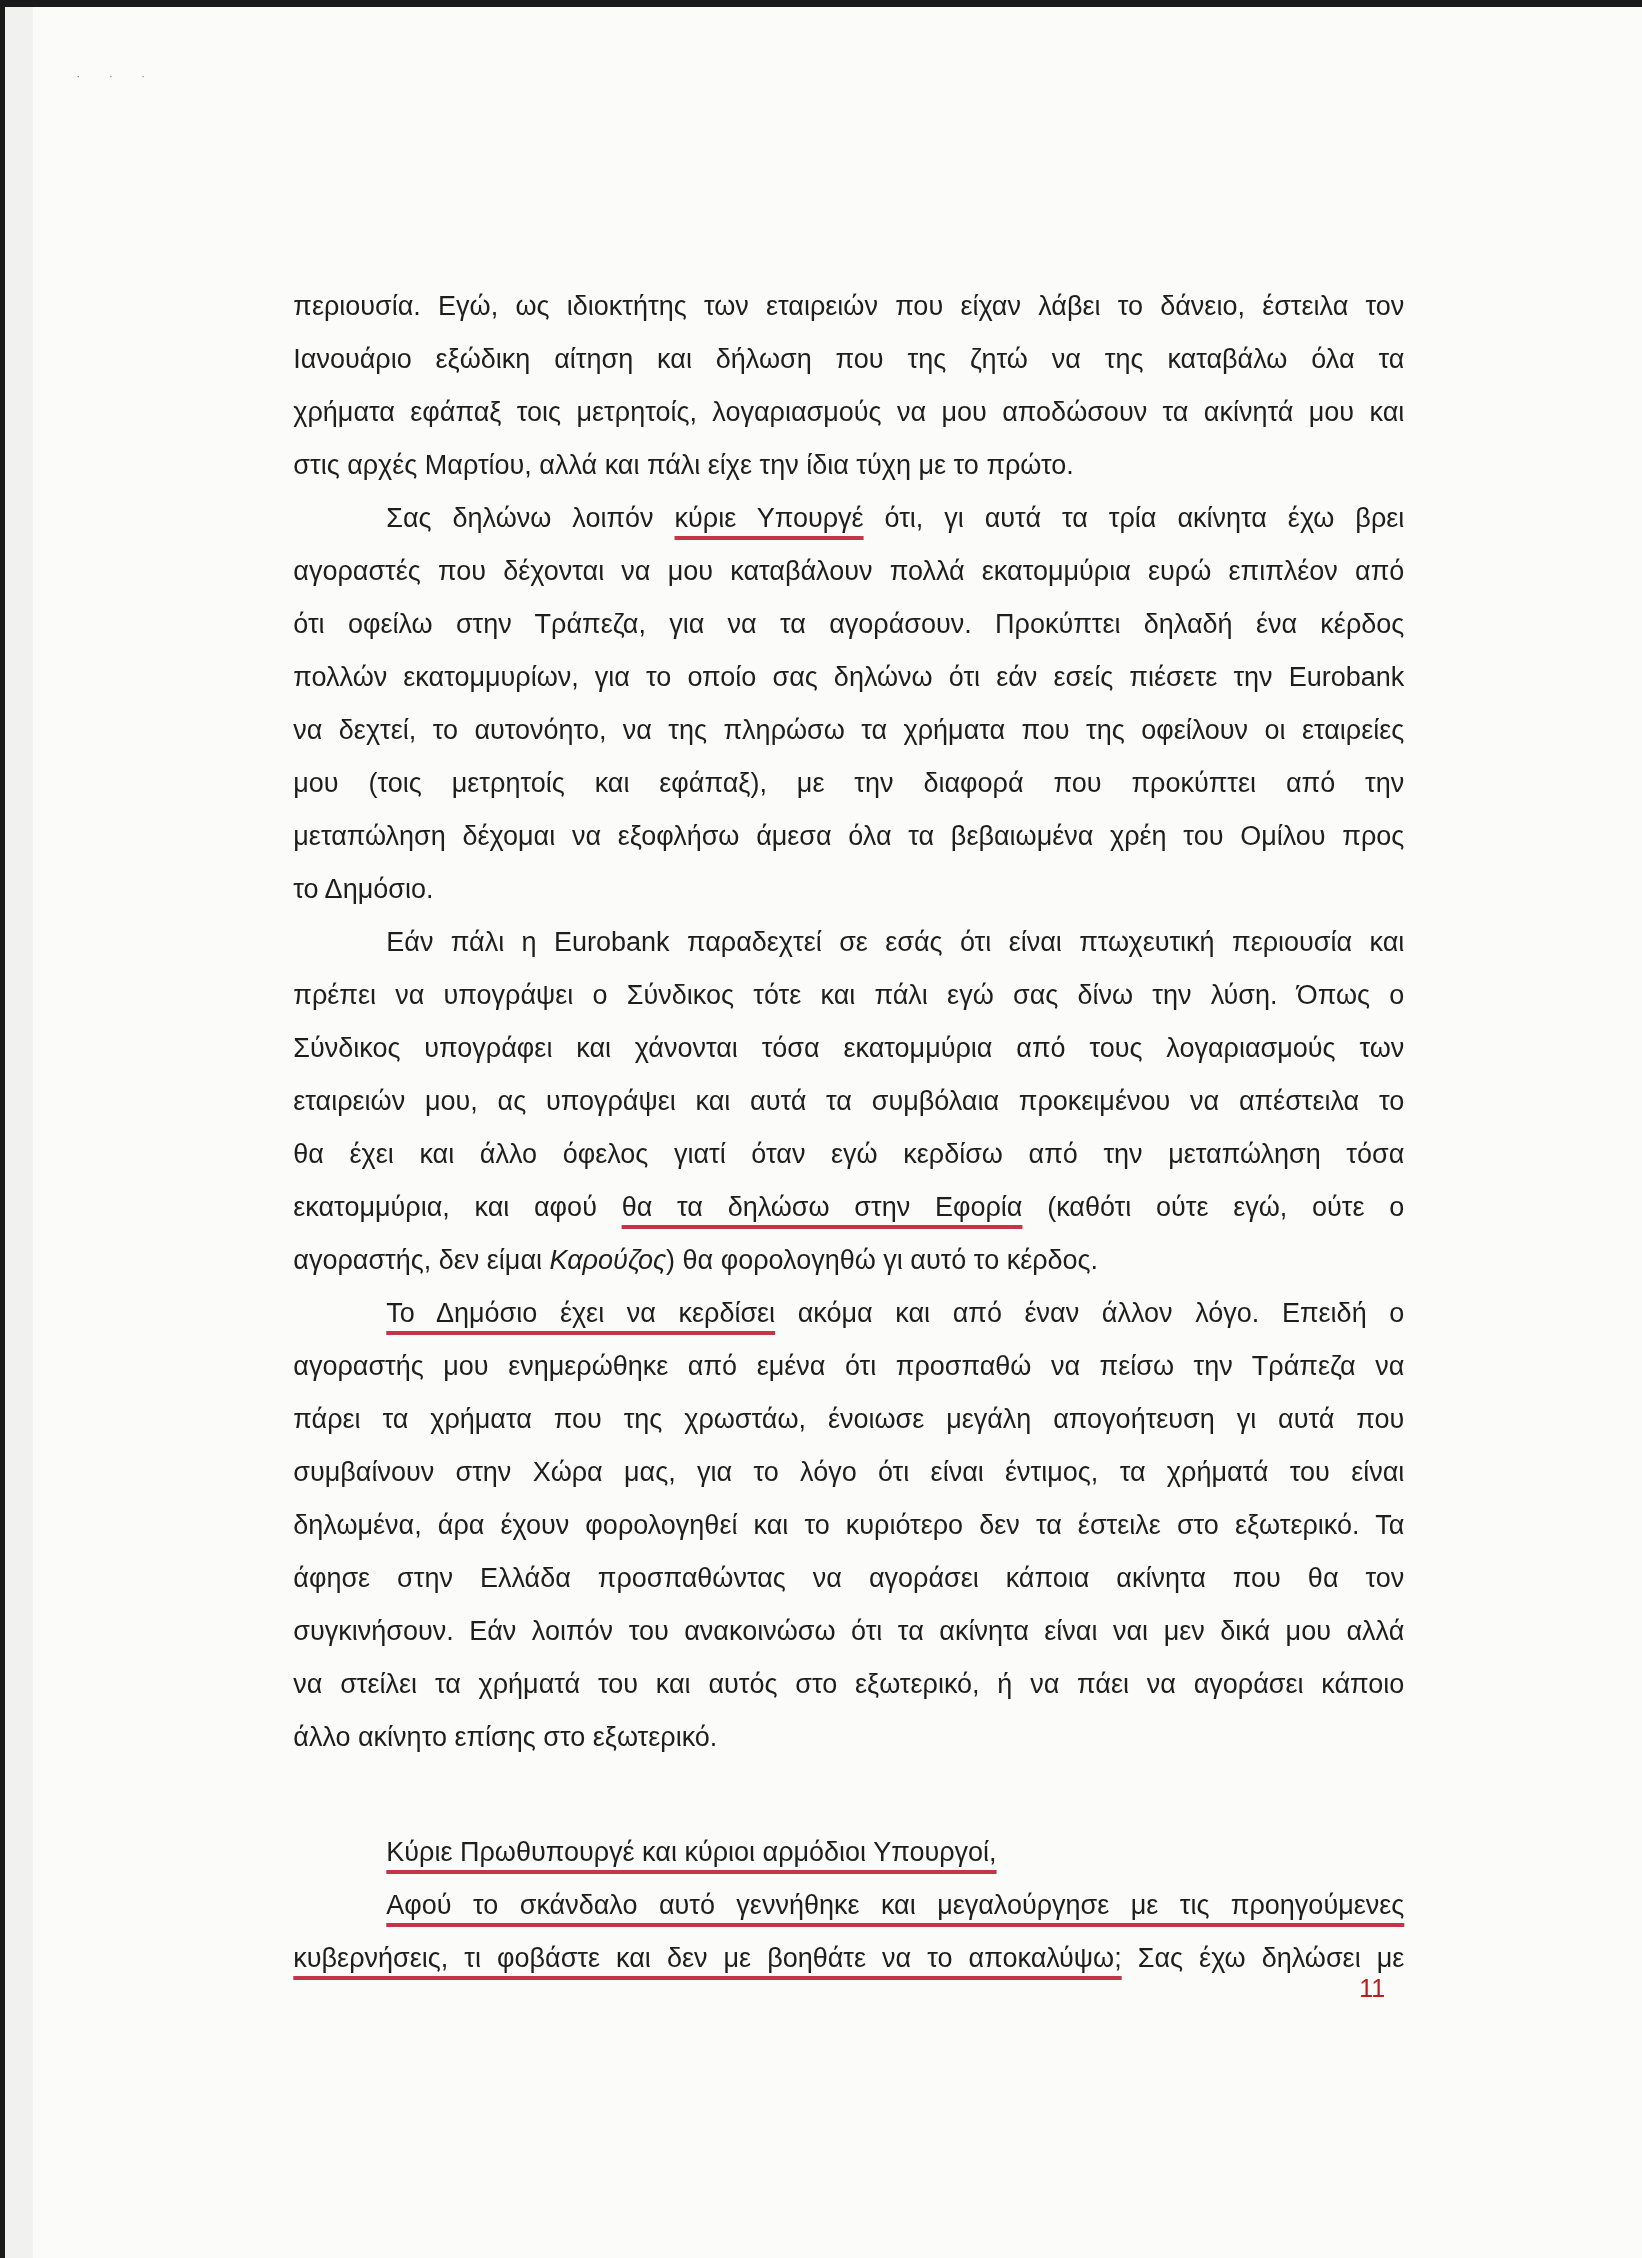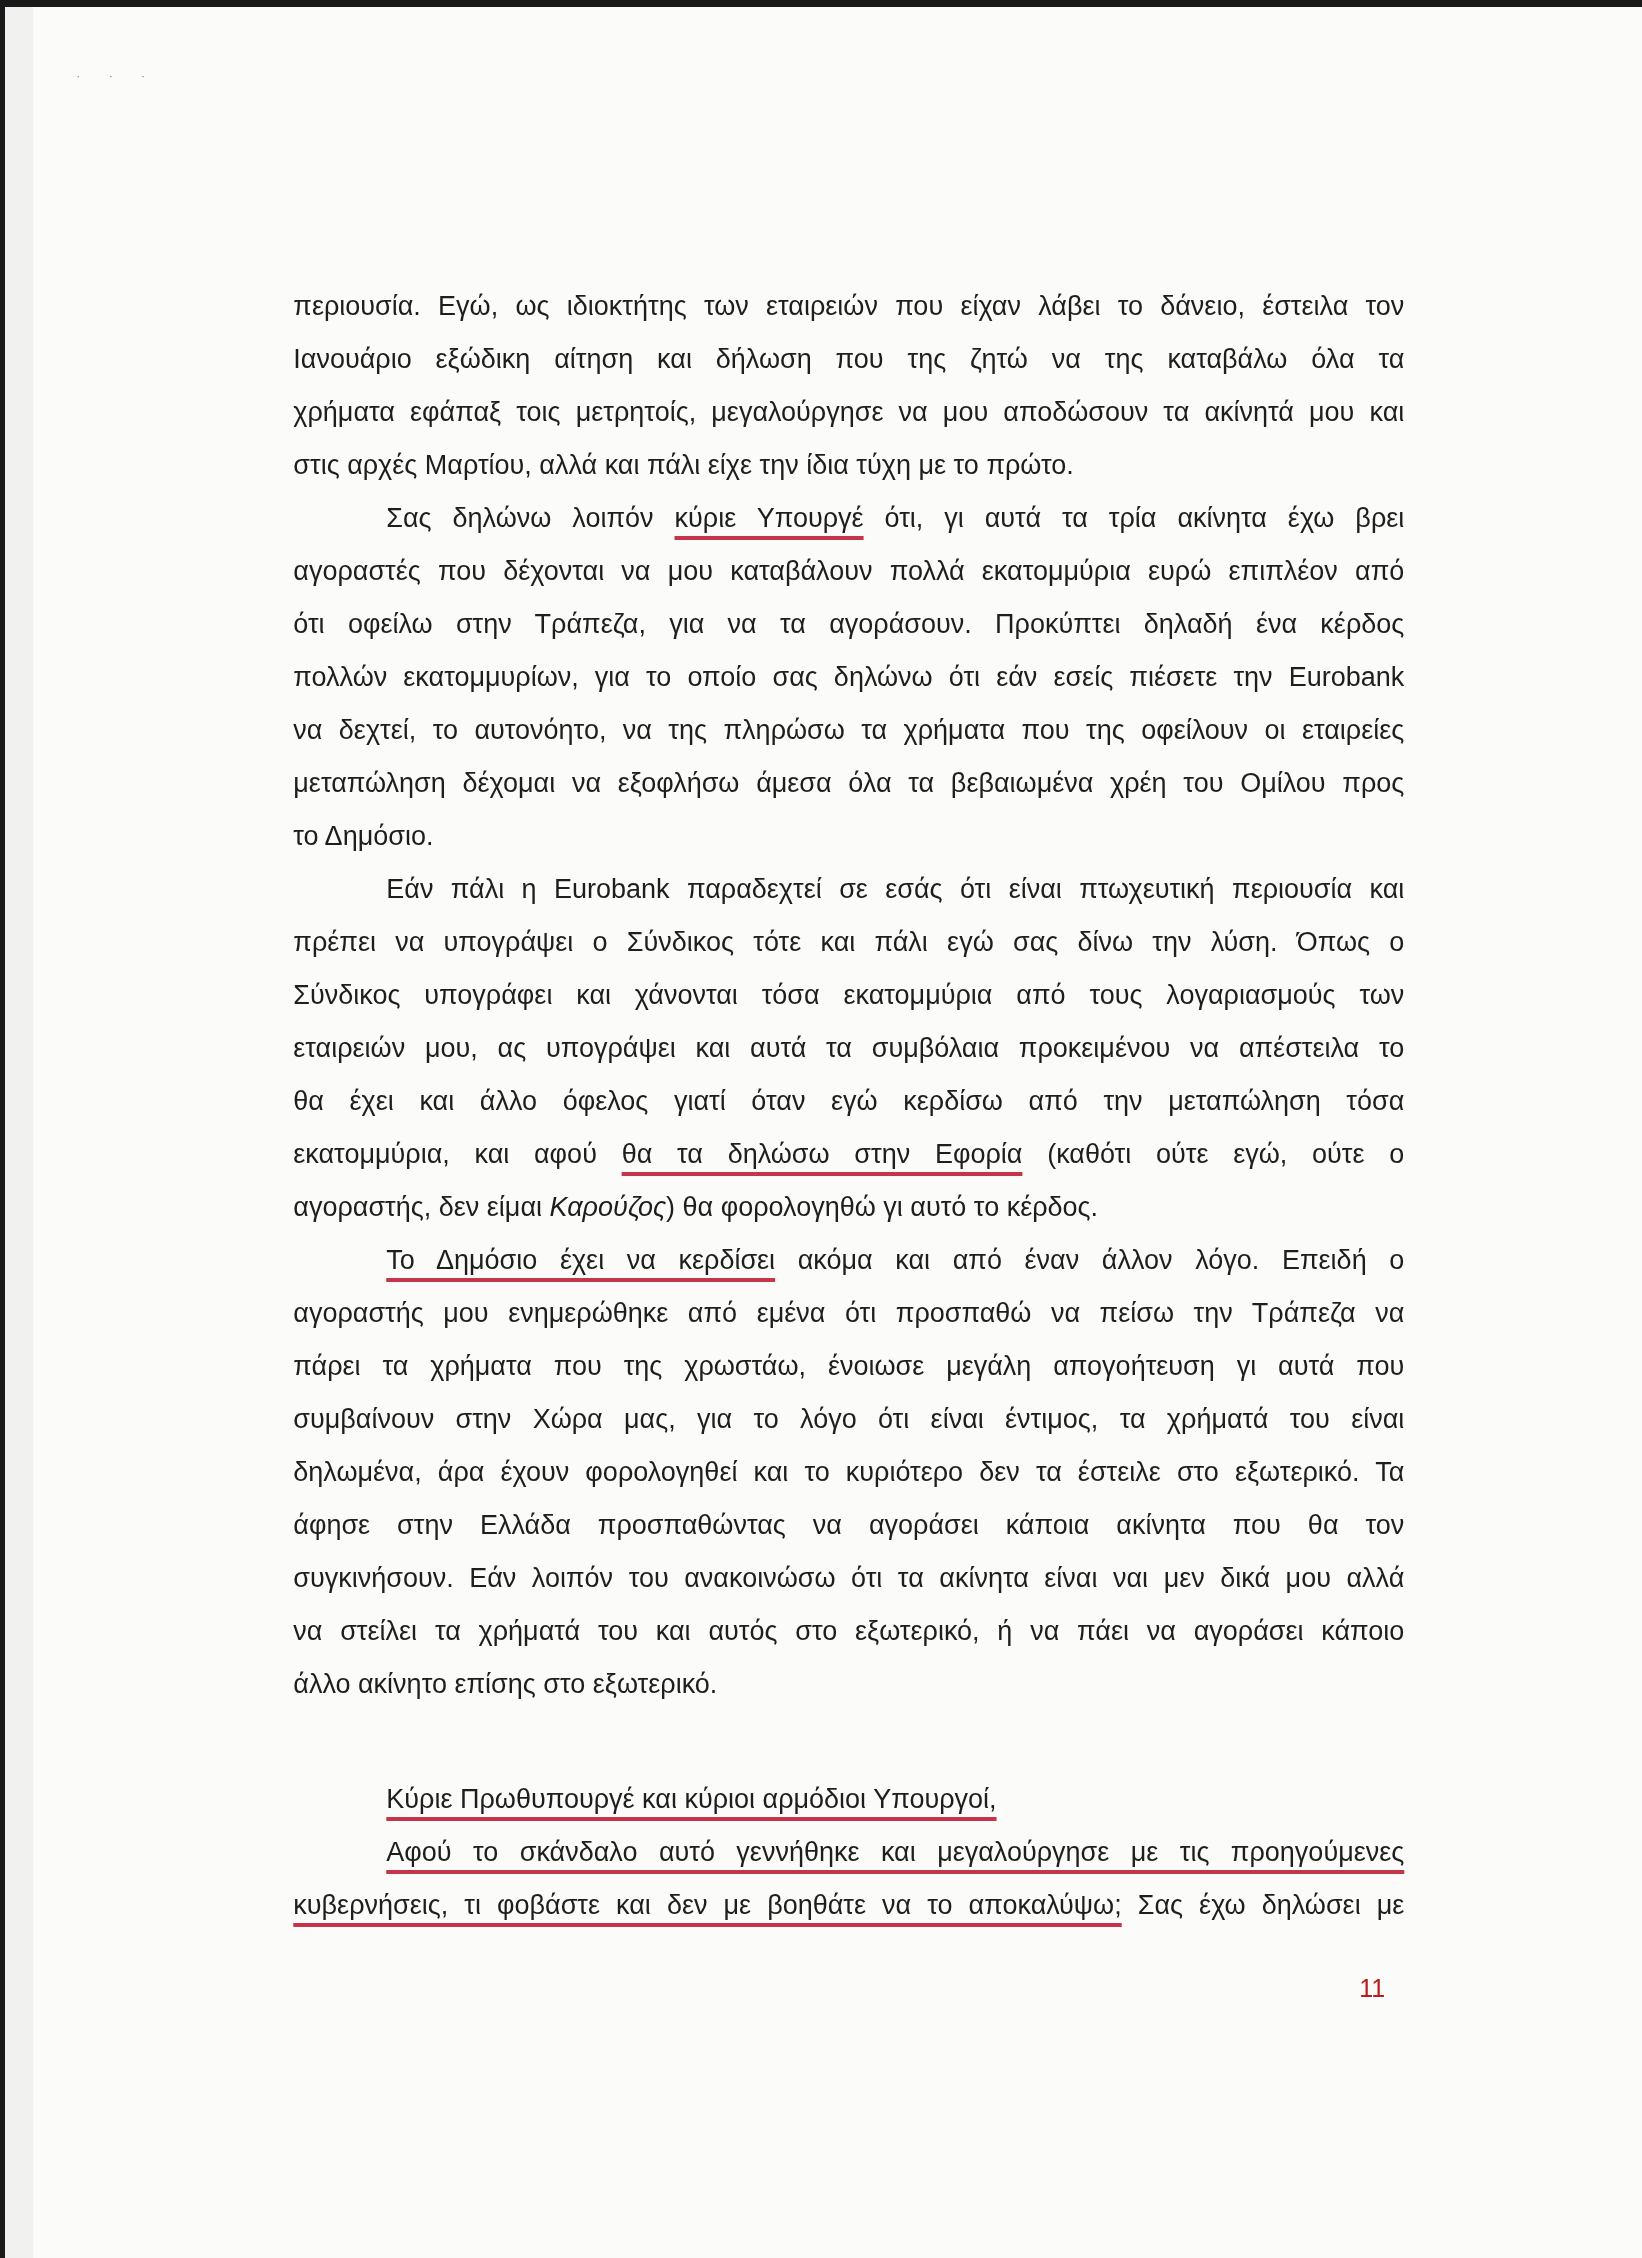--- a/index.html
+++ b/index.html
@@ -48,30 +48,31 @@
 <body>
 
 <div class="page">
   <div class="scan-marks">· · ·</div>
 
   <div class="body-text">
 
     <div>
       <span class="line">περιουσία. Εγώ, ως ιδιοκτήτης των εταιρειών που είχαν λάβει το δάνειο, έστειλα τον</span>
       <span class="line">Ιανουάριο εξώδικη αίτηση και δήλωση που της ζητώ να της καταβάλω όλα τα</span>
-      <span class="line">χρήματα εφάπαξ τοις μετρητοίς, μεγαλούργησε να μου αποδώσουν τα ακίνητά μου και</span>
+      <span class="line">χρήματα εφάπαξ τοις μετρητοίς, λογαριασμούς να μου αποδώσουν τα ακίνητά μου και</span>
       <span class="line last">στις αρχές Μαρτίου, αλλά και πάλι είχε την ίδια τύχη με το πρώτο.</span>
     </div>
 
     <div>
       <span class="line indent"><span>Σας δηλώνω λοιπόν </span><span class="ul">κύριε Υπουργέ</span><span> ότι, γι αυτά τα τρία ακίνητα έχω βρει</span></span>
       <span class="line">αγοραστές που δέχονται να μου καταβάλουν πολλά εκατομμύρια ευρώ επιπλέον από</span>
       <span class="line">ότι οφείλω στην Τράπεζα, για να τα αγοράσουν. Προκύπτει δηλαδή ένα κέρδος</span>
       <span class="line">πολλών εκατομμυρίων, για το οποίο σας δηλώνω ότι εάν εσείς πιέσετε την Eurobank</span>
       <span class="line">να δεχτεί, το αυτονόητο, να της πληρώσω τα χρήματα που της οφείλουν οι εταιρείες</span>
+      <span class="line">μου (τοις μετρητοίς και εφάπαξ), με την διαφορά που προκύπτει από την</span>
       <span class="line">μεταπώληση δέχομαι να εξοφλήσω άμεσα όλα τα βεβαιωμένα χρέη του Ομίλου προς</span>
       <span class="line last">το Δημόσιο.</span>
     </div>
 
     <div>
       <span class="line indent">Εάν πάλι η Eurobank παραδεχτεί σε εσάς ότι είναι πτωχευτική περιουσία και</span>
       <span class="line">πρέπει να υπογράψει ο Σύνδικος τότε και πάλι εγώ σας δίνω την λύση. Όπως ο</span>
       <span class="line">Σύνδικος υπογράφει και χάνονται τόσα εκατομμύρια από τους λογαριασμούς των</span>
       <span class="line">εταιρειών μου, ας υπογράψει και αυτά τα συμβόλαια προκειμένου να απέστειλα το</span>
       <span class="line">θα έχει και άλλο όφελος γιατί όταν εγώ κερδίσω από την μεταπώληση τόσα</span>

